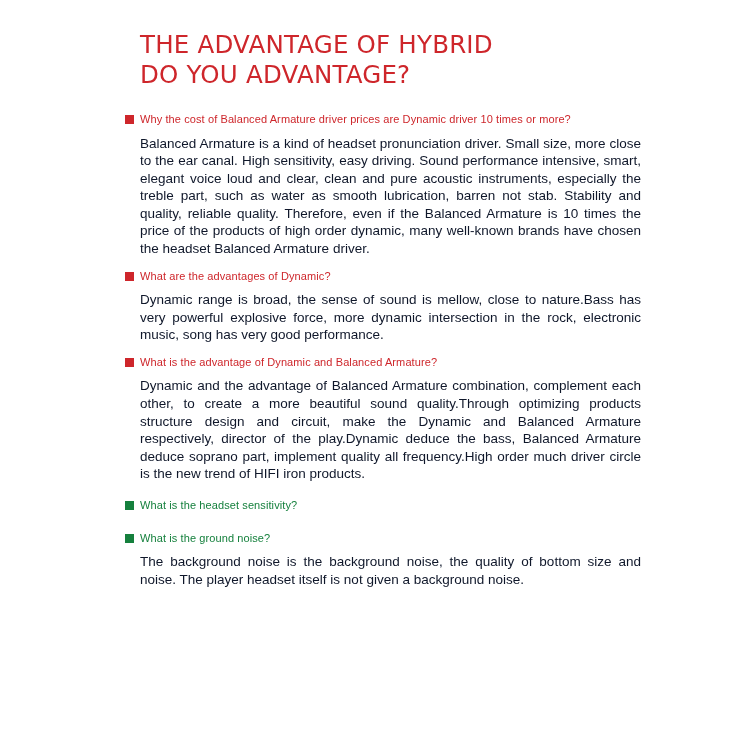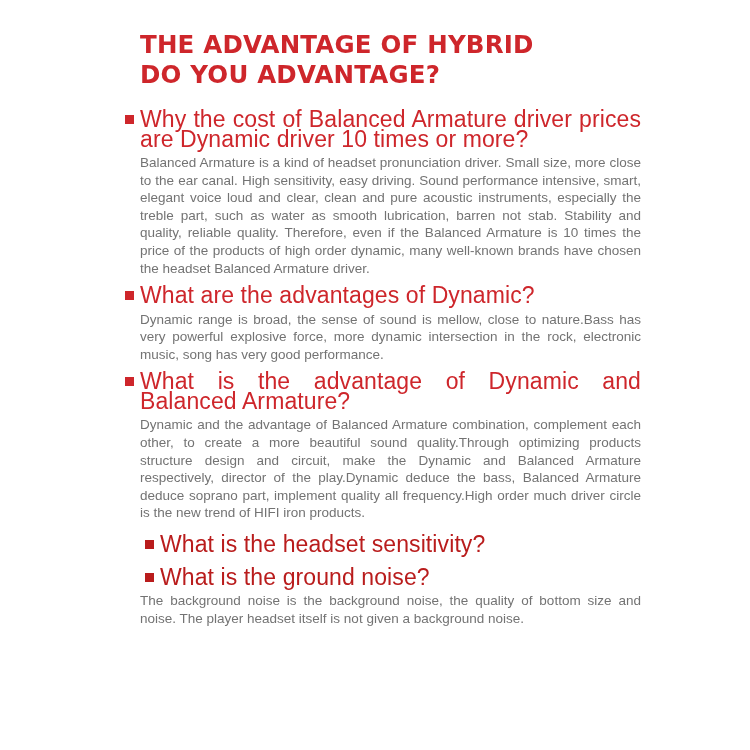--- a/index.html
+++ b/index.html
@@ -19,51 +19,51 @@
     position: absolute;
     left: 125px;
     top: 30px;
     width: 516px;
   }
   .title {
     margin: 0 0 20px 15px;
     font-family: "DejaVu Sans", sans-serif;
     font-size: 24.5px;
     line-height: 30px;
-    font-weight: 700;
+    font-weight: 400;
     color: #ce262b;
     letter-spacing: 0.2px;
   }
   .section {
     margin-bottom: 9px;
   }
   .heading {
     position: relative;
     padding-left: 15px;
-    font-size: 23px;
+    font-size: 11px;
     line-height: 19.5px;
     font-weight: 500;
     letter-spacing: 0.1px;
     text-align: justify;
   }
   .section.red .heading { color: #ce262b; }
-  .section.dark .heading { color: #b91c1c; margin-left: 20px; }
+  .section.dark .heading { color: #15803d; }
   .bullet {
     position: absolute;
     left: 0;
     top: 5px;
     width: 9px;
     height: 9px;
     background: currentColor;
   }
   .body {
     margin: 5px 0 0 15px;
     font-size: 13.5px;
     line-height: 17.6px;
-    color: #737373;
+    color: #0f172a;
     text-align: justify;
   }
   .section.dark { margin-top: 13px; }
 </style>
 </head>
 <body>
 
 <div class="page">
   <div class="content">
 

